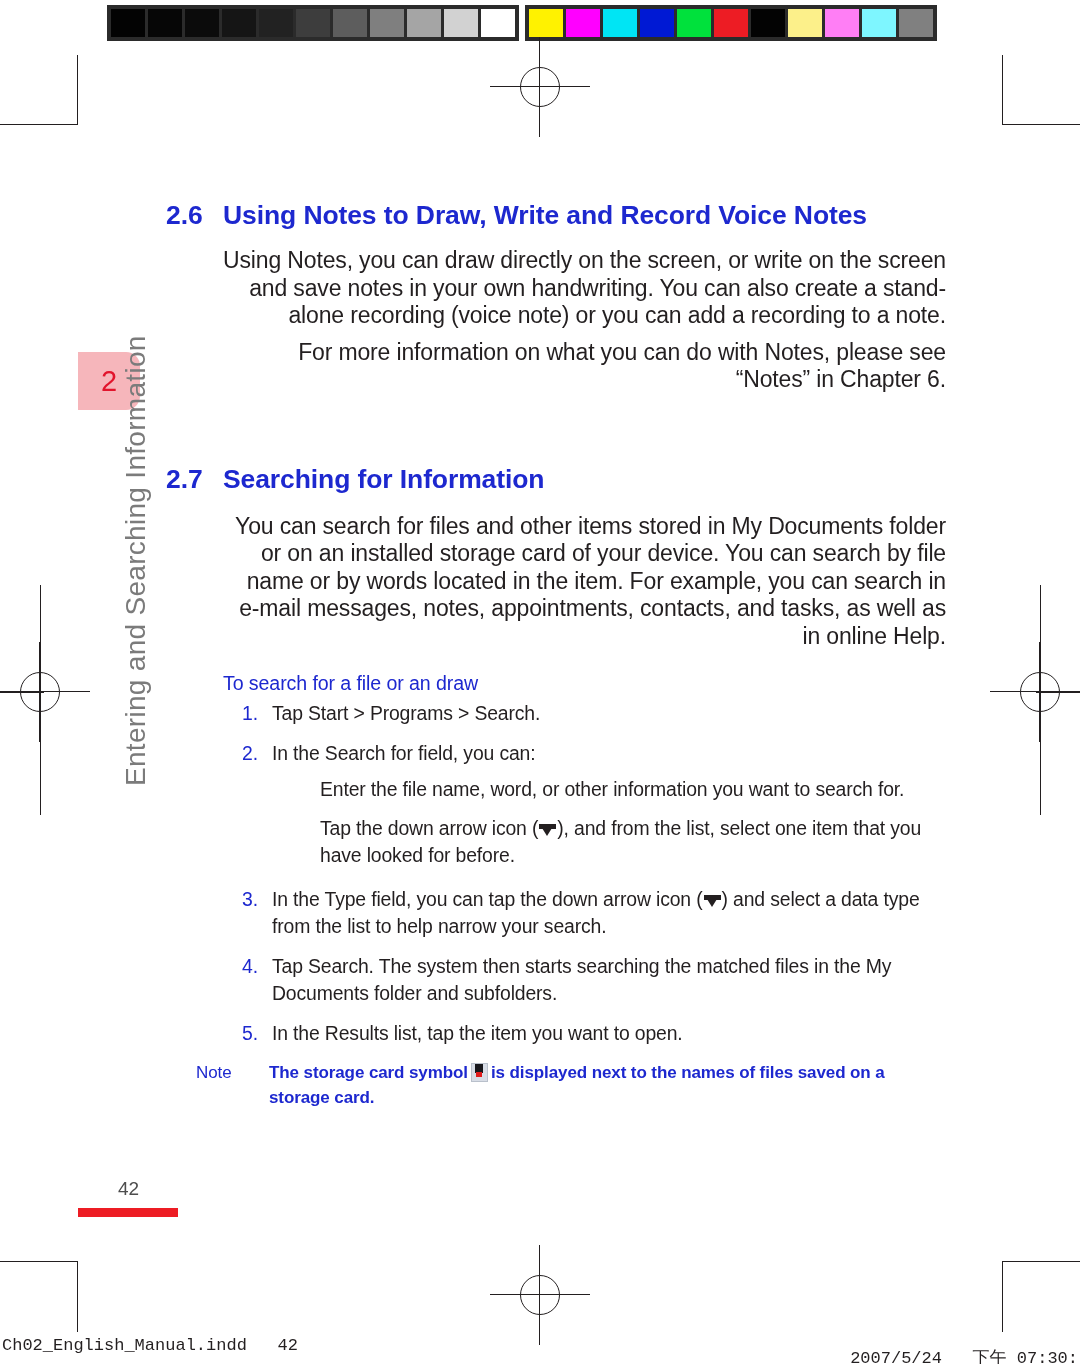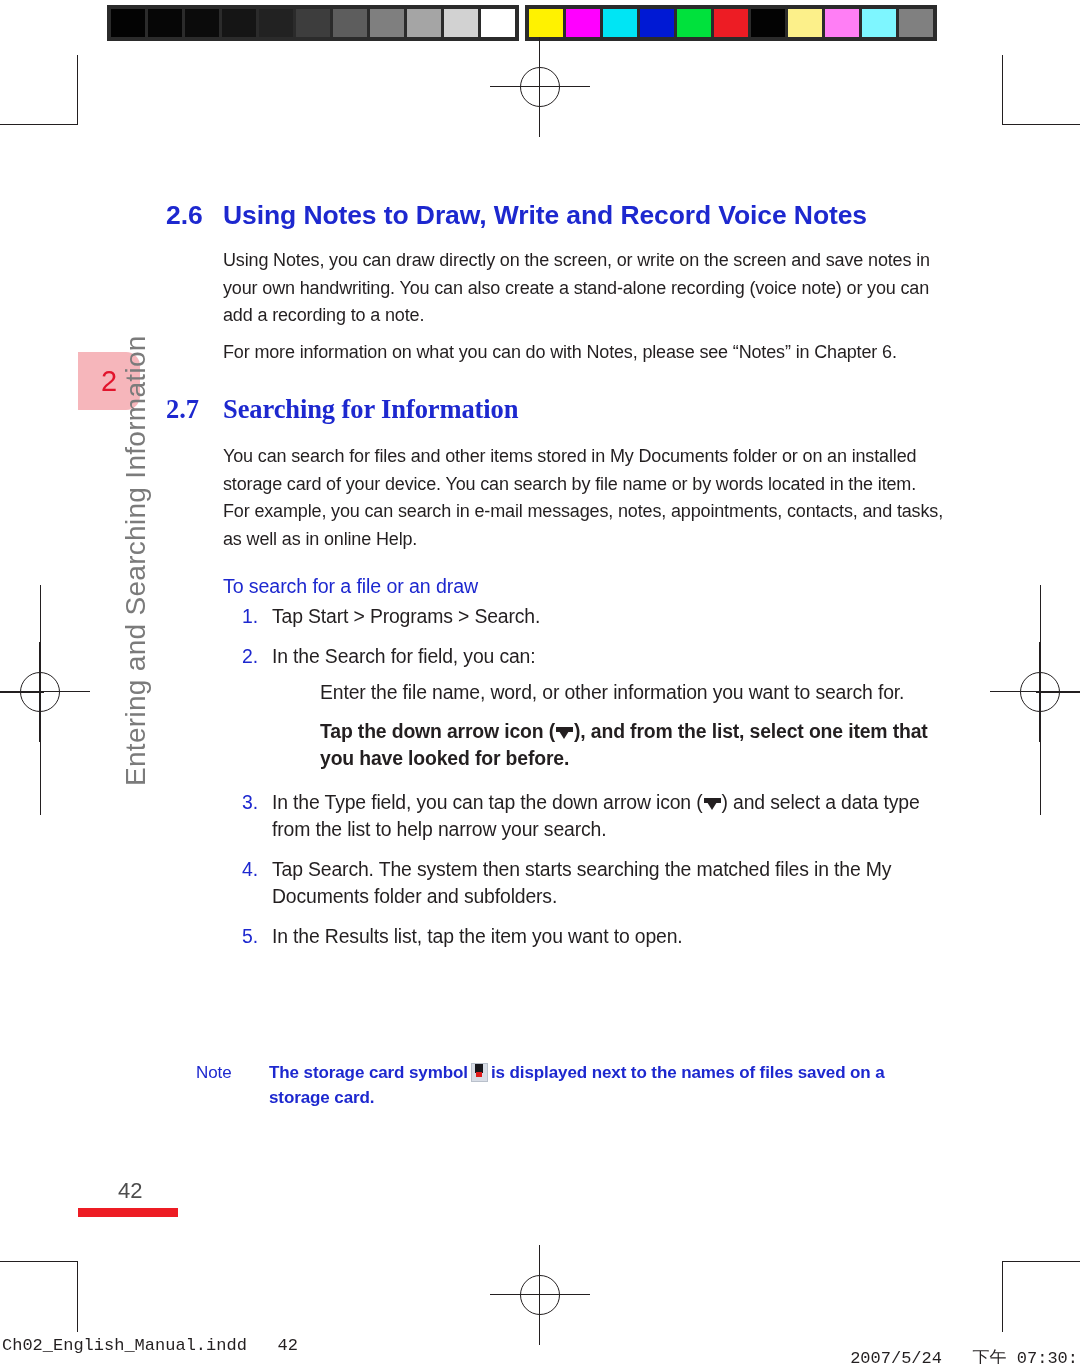--- a/index.html
+++ b/index.html
@@ -54,41 +54,41 @@
   h2.sec{
     color:#1d28cf;font-size:26.5px;line-height:39px;font-weight:bold;
     margin:0;letter-spacing:-0.1px;
     font-family:"Liberation Sans",sans-serif;
   }
   h2.sec .num{display:inline-block;width:57px;}
   h2.sec .hangtxt{display:inline;}
   .sec-body{padding-left:57px;}
 
   p.body{
-    color:#231f20;font-size:18px;line-height:27.5px;margin:0 0 9px 0;
-    letter-spacing:-0.15px;font-family:"Liberation Sans",sans-serif;
+    color:#231f20;font-size:23px;line-height:27.5px;margin:0 0 9px 0;
+    letter-spacing:-0.15px;font-family:"Liberation Sans",sans-serif;text-align:right;
   }
   .gap-after{margin-bottom:17px;}
 
   h3.subhead{
     color:#1d28cf;font-size:19.6px;line-height:26px;margin:20px 0 4px 0;font-weight:normal;
     letter-spacing:-0.1px;font-family:"Liberation Sans",sans-serif;
   }
 
   ol.steps{list-style:none;margin:0;padding:0;}
   ol.steps > li{
     position:relative;padding-left:49px;margin-bottom:12px;
     color:#231f20;font-size:19.4px;line-height:27.5px;letter-spacing:-0.15px;
   }
   ol.steps > li .marker{
     position:absolute;left:19px;top:0;color:#1d28cf;font-size:19.4px;
     width:30px;text-align:left;
   }
   .substep{margin:9px 0 0 48px;color:#231f20;font-size:19.4px;line-height:27.5px;letter-spacing:-0.15px;}
-  .substep + .substep{margin-top:11px;font-weight:bold;}
+  .substep + .substep{margin-top:11px;}
 
   
   .dn-arrow{
     display:inline-block;width:17px;height:12px;vertical-align:-1px;
     position:relative;margin:0 1px;
   }
   .dn-arrow::before{
     content:"";position:absolute;left:0;top:0;width:17px;height:5px;background:#231f20;
   }
   .dn-arrow::after{
@@ -115,21 +115,21 @@
   .card-icon::before{
     content:"";position:absolute;left:3px;top:0px;width:8px;height:9px;background:#18181c;
   }
   .card-icon::after{
     content:"";position:absolute;left:4px;top:8px;width:6px;height:5px;background:#e01b1b;
   }
 
   
   #pagenum{
     position:absolute;left:118px;top:1178px;
-    color:#4d4d4d;font-size:22px;font-family:"Liberation Sans",sans-serif;
+    color:#4d4d4d;font-size:19px;font-family:"Liberation Sans",sans-serif;
   }
   #pagerule{position:absolute;left:78px;top:1208px;width:100px;height:9px;background:#ed1c24;}
 
   
   #footer{
     position:absolute;left:0;top:1336px;width:1080px;height:28px;
     font-family:"Liberation Mono", monospace;font-size:17px;color:#231f20;
   }
   #footer .left{position:absolute;left:2px;top:0;white-space:pre;}
   #footer .right{position:absolute;right:2px;top:10px;white-space:pre;}
@@ -216,21 +216,21 @@
 
   <h2 class="sec">
     <span class="num">2.6</span><span class="hangtxt">Using Notes to Draw, Write and Record Voice Notes</span>
   </h2>
 
   <div class="sec-body" style="margin-top:12px;">
     <p class="body gap-after">Using Notes, you can draw directly on the screen, or write on the screen and save notes in your own handwriting. You can also create a stand-alone recording (voice note) or you can add a recording to a note.</p>
     <p class="body">For more information on what you can do with Notes, please see “Notes” in Chapter 6.</p>
   </div>
 
-  <h2 class="sec" style="margin-top:24px;font-family:Liberation Serif, serif;">
+  <h2 class="sec" style="margin-top:66px;">
     <span class="num">2.7</span><span class="hangtxt">Searching for Information</span>
   </h2>
 
   <div class="sec-body" style="margin-top:14px;">
     <p class="body">You can search for files and other items stored in My Documents folder or on an installed storage card of your device. You can search by file name or by words located in the item. For example, you can search in e-mail messages, notes, appointments, contacts, and tasks, as well as in online Help.</p>
 
     <h3 class="subhead">To search for a file or an draw</h3>
 
     <ol class="steps">
       <li>

